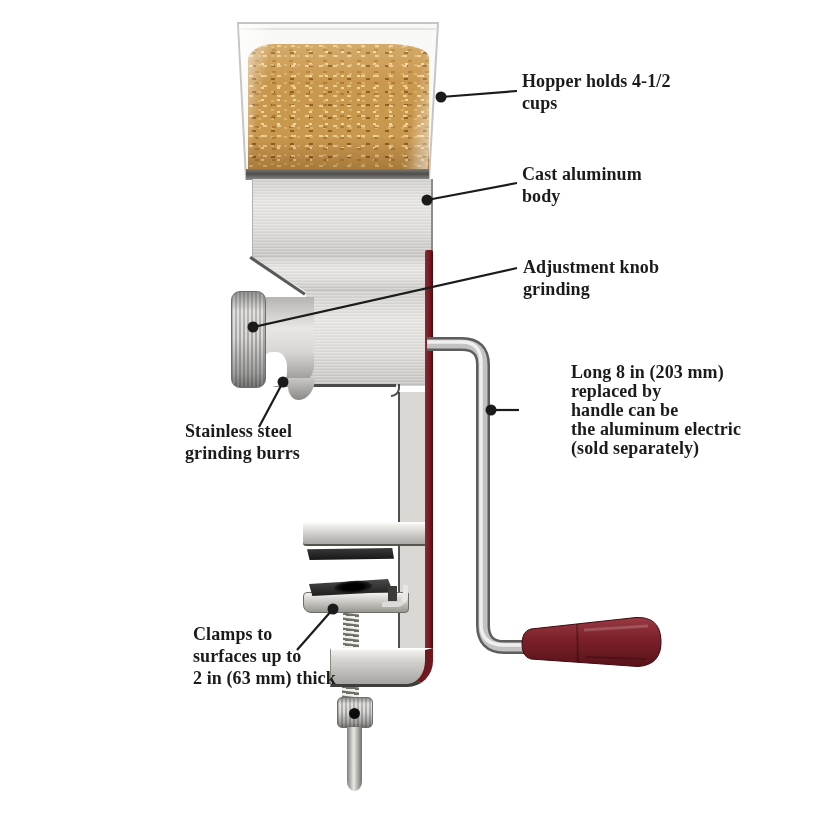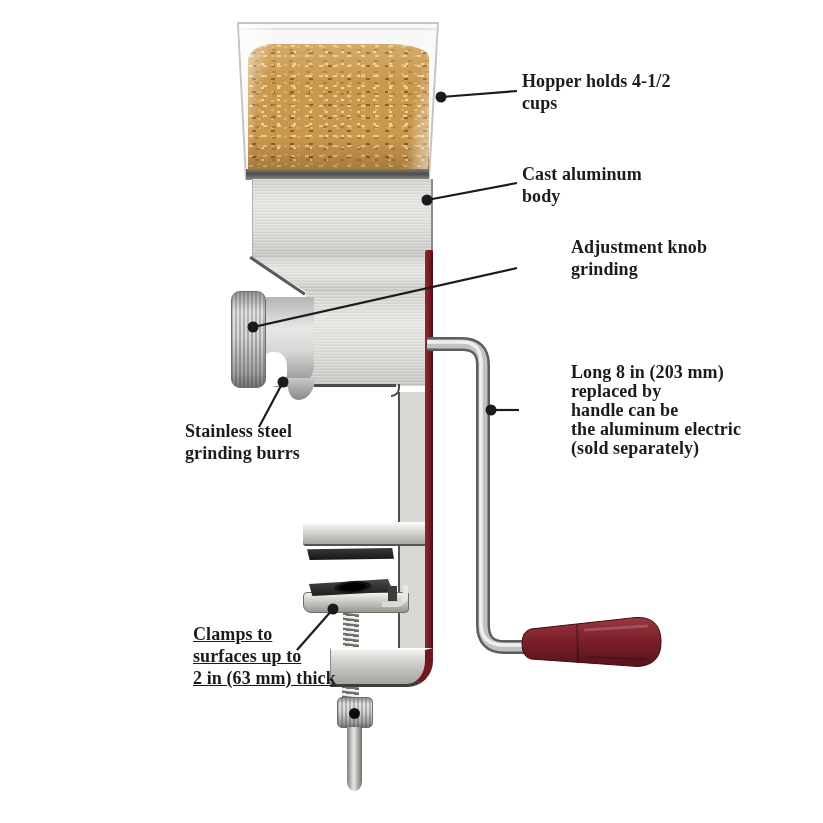--- a/index.html
+++ b/index.html
@@ -167,37 +167,37 @@
   <div class="label" style="left:522px;top:70px;">
     <div>Hopper holds 4-1/2</div>
     <div>cups</div>
   </div>
 
   <div class="label" style="left:522px;top:163px;">
     <div>Cast aluminum</div>
     <div>body</div>
   </div>
 
-  <div class="label" style="left:523px;top:236px;margin-left:48px;">
+  <div class="label" style="left:523px;top:256px;">
     <div>Adjustment knob</div>
     <div>grinding</div>
   </div>
 
   <div class="label tight" style="left:523px;top:363px;">
     <div>Long 8 in (203 mm)</div>
     <div>replaced by</div>
     <div>handle can be</div>
     <div>the aluminum electric</div>
     <div>(sold separately)</div>
   </div>
 
   <div class="label" style="left:185px;top:420px;">
     <div>Stainless steel</div>
     <div>grinding burrs</div>
   </div>
 
-  <div class="label" style="left:193px;top:623px;text-decoration:underline;">
+  <div class="label" style="left:193px;top:623px;">
     <div>Clamps to</div>
     <div>surfaces up to</div>
     <div>2 in (63 mm) thick</div>
   </div>
 
 </div>
 
 </body></html>

